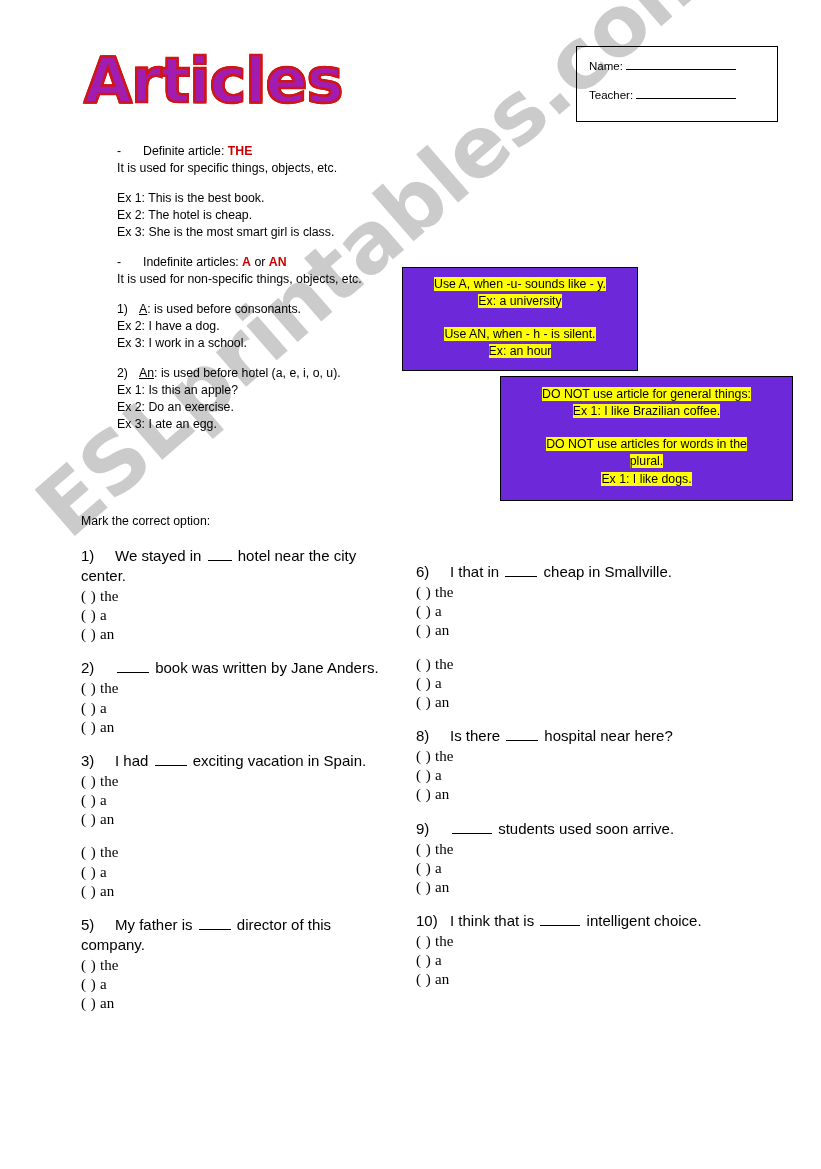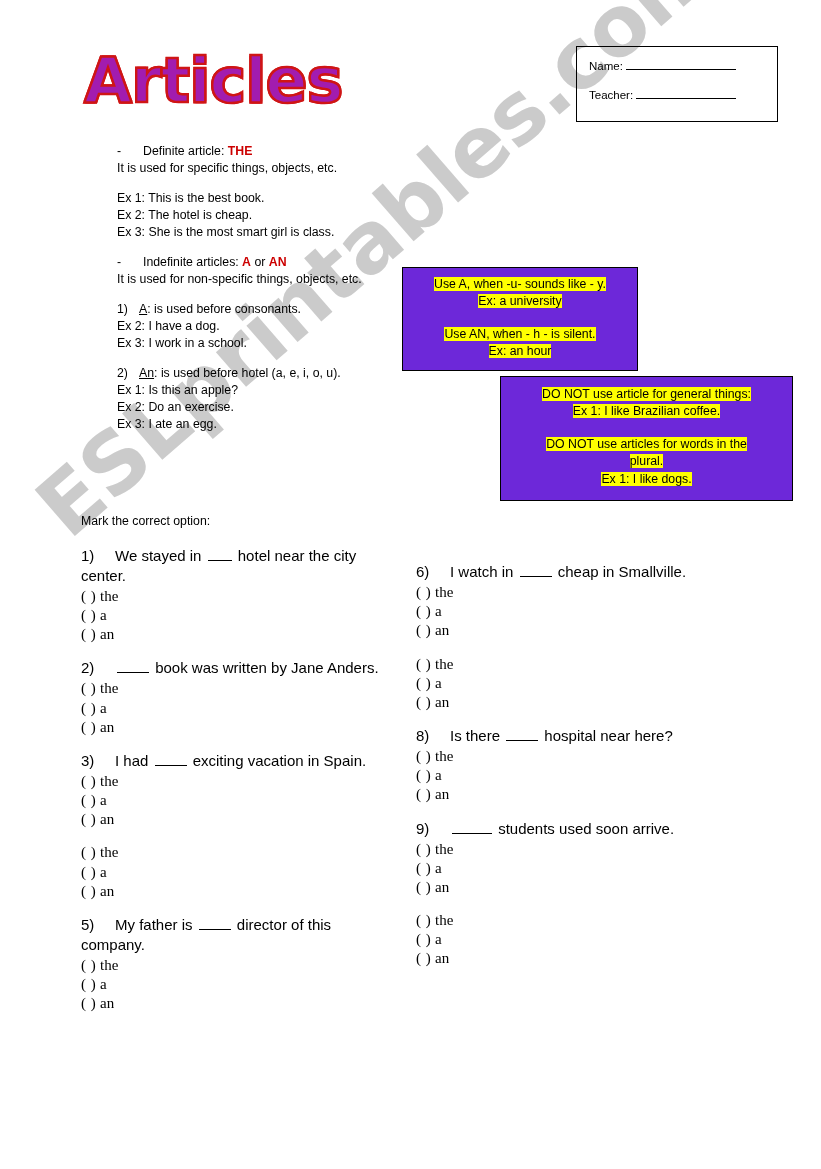--- a/index.html
+++ b/index.html
@@ -243,21 +243,21 @@
       </div>
       <div class="question">
         <div class="q-stem"><span class="q-num">5)</span><span>My father is </span><span class="q-blank b4"></span><span> director of this company.</span></div>
         <div class="q-opt"><span class="paren">(  )</span><span> the</span></div>
         <div class="q-opt"><span class="paren">(  )</span><span> a</span></div>
         <div class="q-opt"><span class="paren">(  )</span><span> an</span></div>
       </div>
     </div>
   <div id="qcol-right" class="qcol layer">
       <div class="question">
-        <div class="q-stem"><span class="q-num">6)</span><span>I watch in </span><span class="q-blank b4"></span><span> cheap in Smallville.</span></div>
+        <div class="q-stem"><span class="q-num">6)</span><span>I that in </span><span class="q-blank b4"></span><span> cheap in Smallville.</span></div>
         <div class="q-opt"><span class="paren">(  )</span><span> the</span></div>
         <div class="q-opt"><span class="paren">(  )</span><span> a</span></div>
         <div class="q-opt"><span class="paren">(  )</span><span> an</span></div>
       </div>
       <div class="question">
         <div class="q-opt"><span class="paren">(  )</span><span> the</span></div>
         <div class="q-opt"><span class="paren">(  )</span><span> a</span></div>
         <div class="q-opt"><span class="paren">(  )</span><span> an</span></div>
       </div>
       <div class="question">
@@ -266,19 +266,20 @@
         <div class="q-opt"><span class="paren">(  )</span><span> a</span></div>
         <div class="q-opt"><span class="paren">(  )</span><span> an</span></div>
       </div>
       <div class="question">
         <div class="q-stem"><span class="q-num">9)</span><span class="q-blank b5"></span><span> students used soon arrive.</span></div>
         <div class="q-opt"><span class="paren">(  )</span><span> the</span></div>
         <div class="q-opt"><span class="paren">(  )</span><span> a</span></div>
         <div class="q-opt"><span class="paren">(  )</span><span> an</span></div>
       </div>
       <div class="question">
+        <div class="q-stem"><span class="q-num">10)</span><span>I think that is </span><span class="q-blank b5"></span><span> intelligent choice.</span></div>
         <div class="q-opt"><span class="paren">(  )</span><span> the</span></div>
         <div class="q-opt"><span class="paren">(  )</span><span> a</span></div>
         <div class="q-opt"><span class="paren">(  )</span><span> an</span></div>
       </div>
     </div>
 
 </div>
 
 </body></html>

